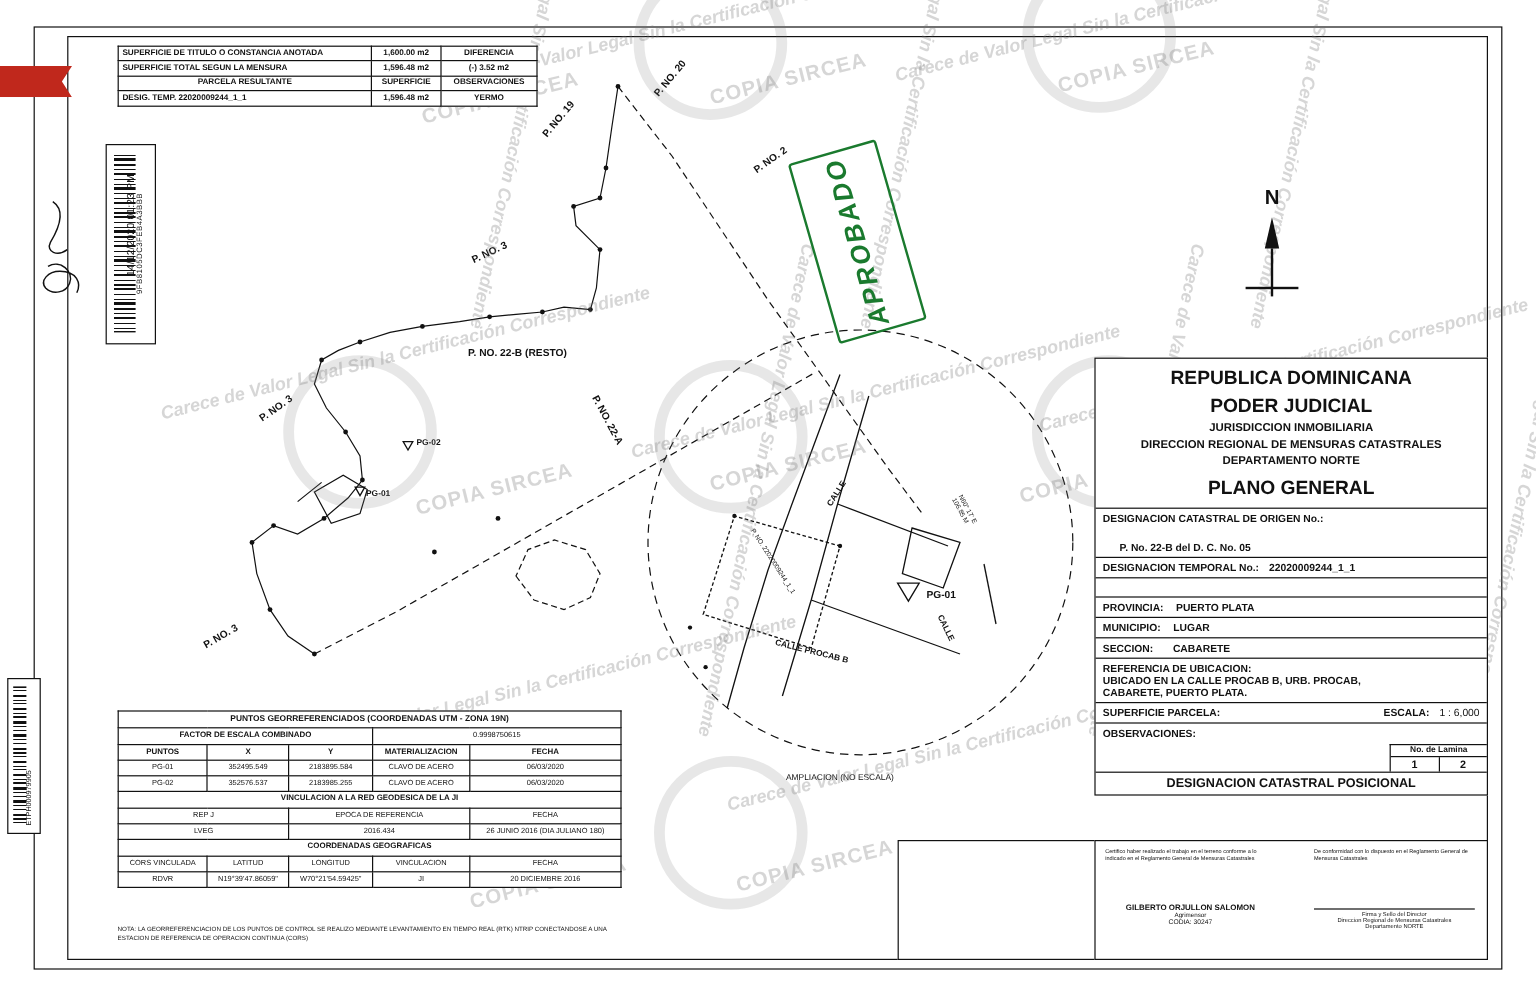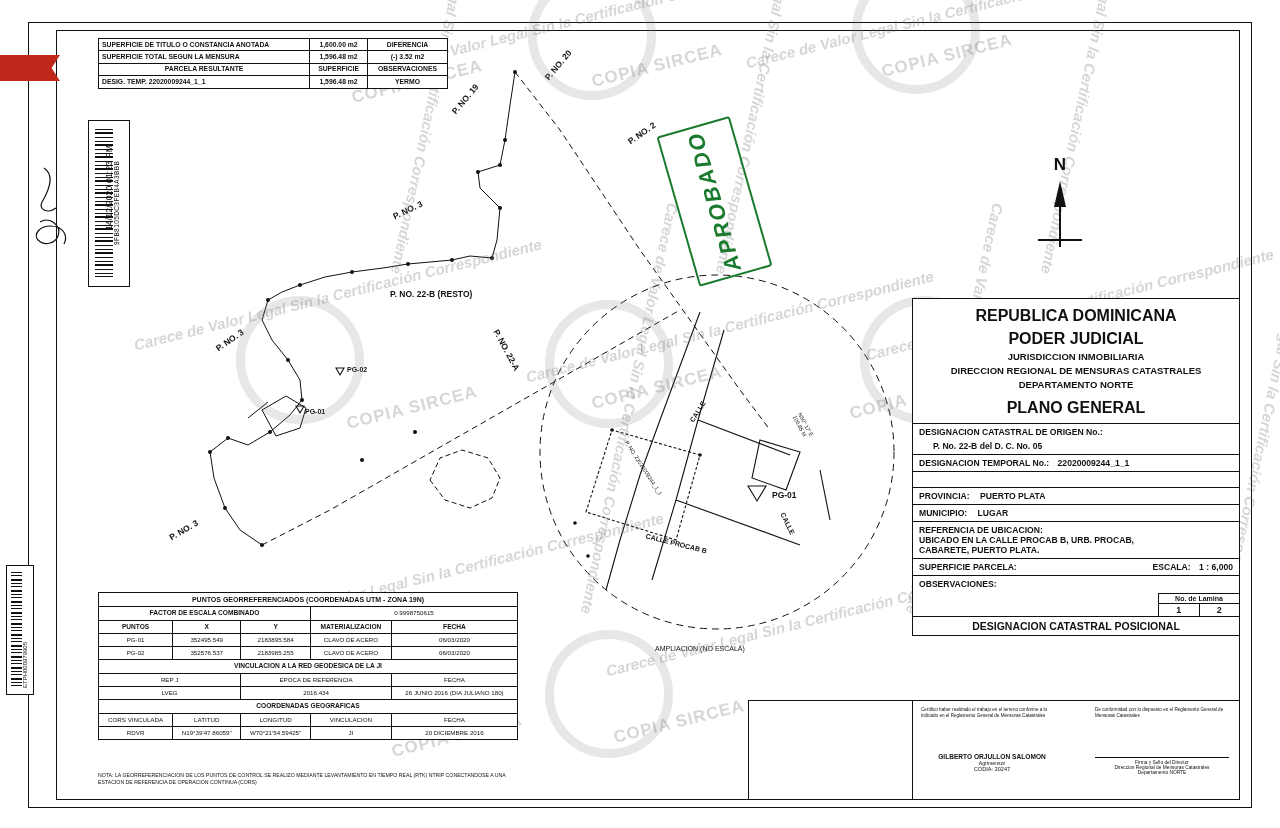--- a/index.html
+++ b/index.html
@@ -280,46 +280,50 @@
     <div class="tb-row tb-head">
       <div class="big">REPUBLICA  DOMINICANA</div>
       <div class="big">PODER  JUDICIAL</div>
       <div>JURISDICCION INMOBILIARIA</div>
       <div>DIRECCION REGIONAL DE MENSURAS CATASTRALES</div>
       <div>DEPARTAMENTO NORTE</div>
       <div class="big" style="margin-top:4px">PLANO GENERAL</div>
     </div>
     <div class="tb-row tb-lbl">
       <div>DESIGNACION CATASTRAL DE ORIGEN No.:</div>
-      <div class="tb-ind" style="margin-top:4px">P. No. 22-B del D. C. No. 05</div>
+      <div class="tb-ind" style="margin-top:14px">P. No. 22-B del D. C. No. 05</div>
     </div>
     <div class="tb-row tb-lbl">
       <span>DESIGNACION TEMPORAL No.:</span>
       <span style="margin-left:6px">22020009244_1_1</span>
     </div>
     <div class="tb-row tb-spacer"></div>
     <div class="tb-row tb-lbl">
       <span>PROVINCIA:</span>
       <span style="margin-left:8px">PUERTO PLATA</span>
     </div>
     <div class="tb-row tb-lbl">
       <span>MUNICIPIO:</span>
       <span style="margin-left:8px">LUGAR</span>
+    </div>
+    <div class="tb-row tb-lbl">
+      <span>SECCION:</span>
+      <span style="margin-left:14px">CABARETE</span>
     </div>
     <div class="tb-row tb-lbl">
       <div>REFERENCIA DE UBICACION:</div>
       <div>UBICADO EN LA CALLE PROCAB B, URB. PROCAB,</div>
       <div>CABARETE, PUERTO PLATA.</div>
     </div>
     <div class="tb-row tb-lbl">
       <div class="tb-2col">
         <span>SUPERFICIE PARCELA:</span>
         <span>
           <span>ESCALA:</span>
-          <span style="margin-left:6px;font-weight:bold">1 : 6,000</span>
+          <span style="margin-left:6px;font-weight:normal">1 : 6,000</span>
         </span>
       </div>
     </div>
     <div class="tb-row tb-lbl" style="position:relative;height:34px;">
       <span>OBSERVACIONES:</span>
       <div class="lamina-box">
         <div class="lamina-top">No. de Lamina</div>
         <div class="lamina-cells">
           <div>1</div>
           <div>2</div>

